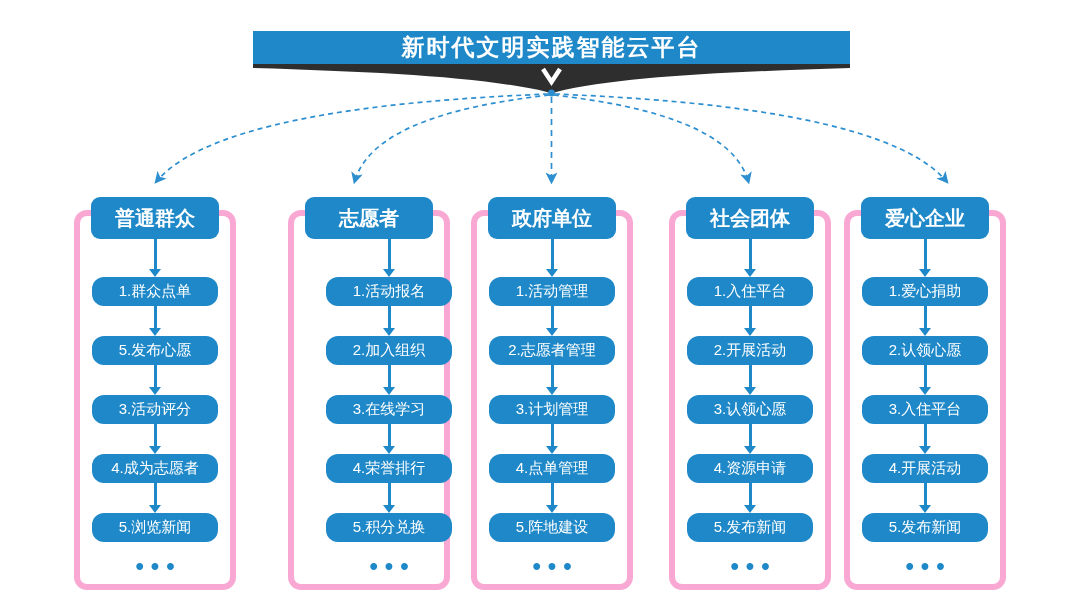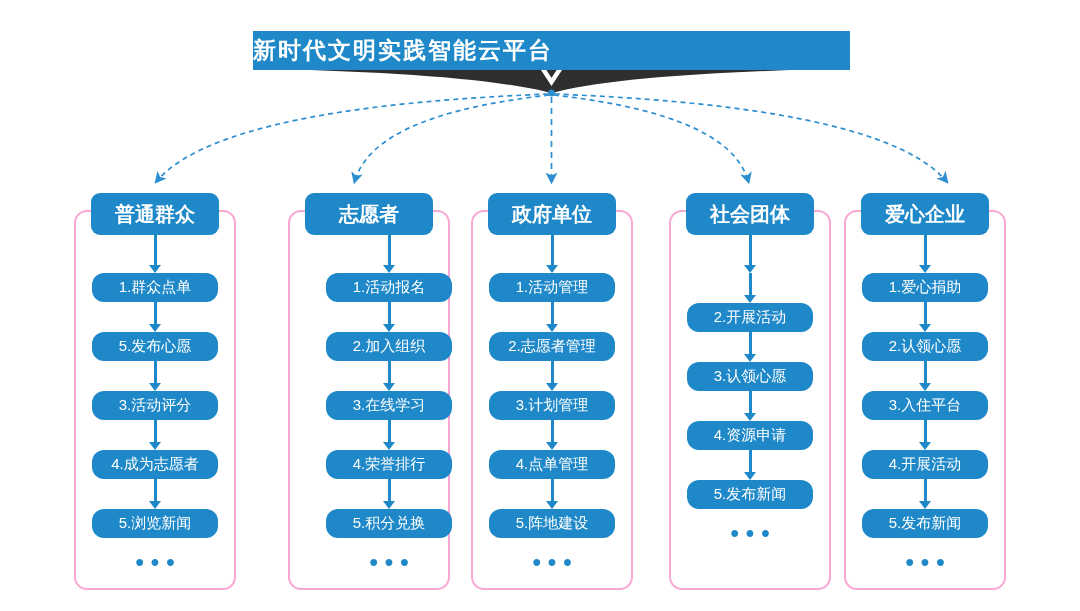--- a/index.html
+++ b/index.html
@@ -1,35 +1,35 @@
 <!DOCTYPE html>
 <html><head>
 <meta charset="utf-8">
 <style>
   html,body{margin:0;padding:0;background:#ffffff;}
   body{font-family:"Liberation Sans","DejaVu Sans",sans-serif;}
   .canvas{position:relative;width:1080px;height:611px;background:#ffffff;overflow:hidden;}
 
   
   .banner{
-    position:absolute;left:253px;top:31px;width:597px;height:39px;
-    background:#1e88c8;display:flex;align-items:center;justify-content:flex-start;
+    position:absolute;left:253px;top:31px;width:597px;height:33px;
+    background:#1e88c8;display:flex;align-items:center;justify-content:center;
     z-index:3;
   }
   .banner span{
     color:#ffffff;font-size:23px;font-weight:bold;letter-spacing:2px;white-space:nowrap;
   }
 
   
   .overlay{position:absolute;left:0;top:0;width:1080px;height:611px;z-index:1;pointer-events:none;}
 
   
   .column{
     position:absolute;top:210px;width:162px;height:380px;
-    border:2px solid #f9a8d4;border-radius:13px;background:#ffffff;
+    border:6px solid #f9a8d4;border-radius:13px;background:#ffffff;
     box-sizing:border-box;display:flex;flex-direction:column;align-items:center;
     padding-top:23px;z-index:2;
   }
   .c1{left:74px;} .c2{left:288px;padding-left:40px;} .c3{left:471px;} .c4{left:669px;align-items:center;} .c5{left:844px;}
 
   .col-header{
     position:absolute;top:-19px;left:50%;transform:translateX(-50%);
     width:128px;height:42px;background:#1e88c8;border-radius:9px;
     display:flex;align-items:center;justify-content:center;
     color:#ffffff;font-size:20px;font-weight:bold;white-space:nowrap;z-index:4;
@@ -174,20 +174,21 @@
     <div class="step">5.阵地建设</div>
     <div class="dots">•••</div>
   </div>
 
   <div class="column c4">
     <div class="col-header">社会团体</div>
     <div class="arrow lg">
         <i class="stem"></i>
         <i class="head"></i>
       </div>
+    <div class="step">1.入住平台</div>
     <div class="arrow sm">
         <i class="stem"></i>
         <i class="head"></i>
       </div>
     <div class="step">2.开展活动</div>
     <div class="arrow sm">
         <i class="stem"></i>
         <i class="head"></i>
       </div>
     <div class="step">3.认领心愿</div>

